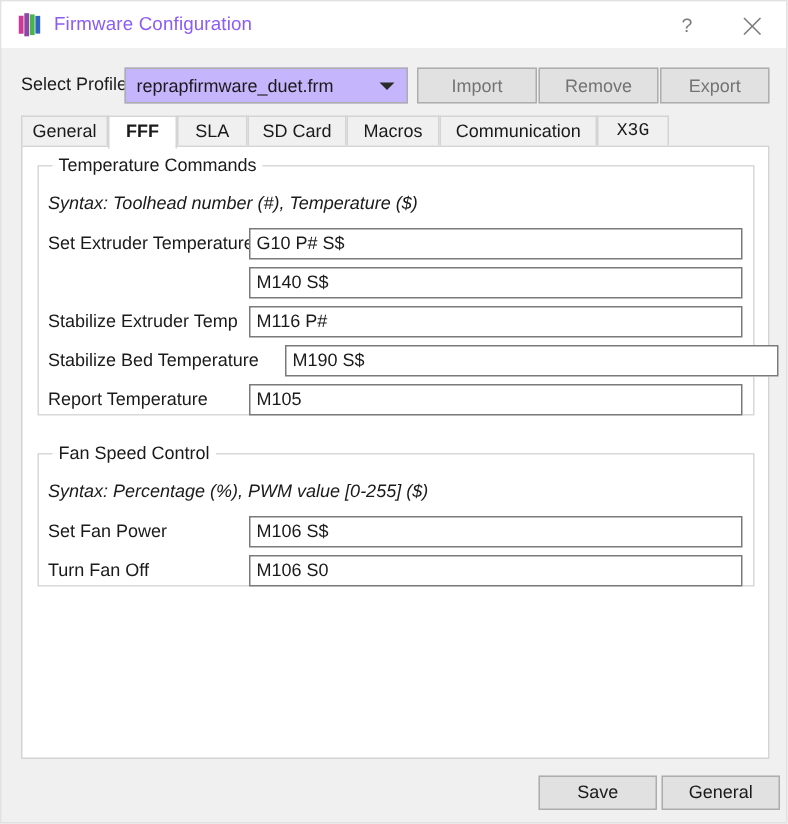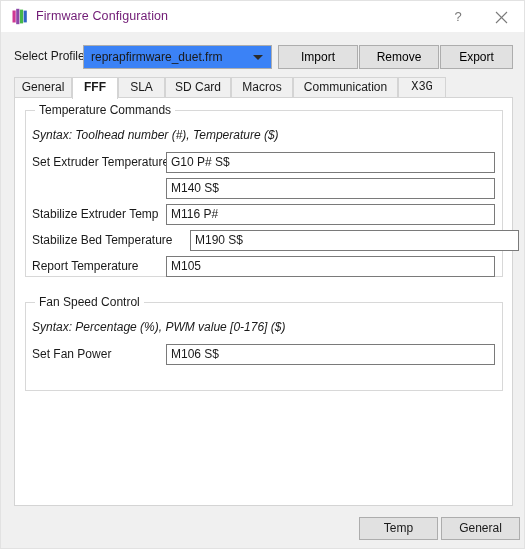--- a/index.html
+++ b/index.html
@@ -43,21 +43,21 @@
     left: 11px;
     top: 7px;
     width: 17px;
     height: 17px;
   }
   #title-text {
     position: absolute;
     left: 35px;
     top: 8px;
     font-size: 12.5px;
-    color: #701a75;
+    color: #8b5cf6;
     letter-spacing: .1px;
     white-space: nowrap;
   }
   .title-btn {
     position: absolute;
     top: 0;
     height: 31px;
     width: 38px;
     color: #7a7a7a;
     text-align: center;
@@ -84,21 +84,21 @@
     font-size: 12px;
     color: #1a1a1a;
     white-space: nowrap;
   }
   #profile-select {
     position: absolute;
     left: 82px;
     top: 0;
     width: 189px;
     height: 24px;
-    background: #3b82f6;
+    background: #c4b5fd;
     border: 1px solid #adadad;
     box-sizing: border-box;
     cursor: default;
   }
   #profile-value {
     position: absolute;
     left: 7px;
     top: 4px;
     font-size: 12px;
     color: #1a1a1a;
@@ -116,21 +116,21 @@
   .prof-btn {
     position: absolute;
     top: 0;
     height: 24px;
     width: 80px;
     background: #e1e1e1;
     border: 1px solid #adadad;
     box-sizing: border-box;
     font-family: "Liberation Sans", sans-serif;
     font-size: 12px;
-    color: #000000;
+    color: #737373;
     text-align: center;
     line-height: 22px;
     cursor: default;
   }
   #import-btn { left: 277px; }
   #remove-btn { left: 358px; }
   #export-btn { left: 439px; width: 73px; }
 
   
   #tabstrip {
@@ -313,24 +313,28 @@
           <span class="field-label">Stabilize Bed Temperature</span>
           <div class="field-input" style="left: 134px; width: 329px; margin-left: 24px;">M190 S$</div>
         </div>
         <div class="field-row" style="left: 6px; top: 145px; width: 473px;">
           <span class="field-label">Report Temperature</span>
           <div class="field-input" style="left: 134px; width: 329px;">M105</div>
         </div>
       </div>
       <div class="groupbox" style="left: 10px; top: 204px; width: 478px; height: 89px;">
         <span class="group-title">Fan Speed Control</span>
-        <div class="syntax" style="left: 6px; top: 17px;">Syntax: Percentage (%), PWM value [0-176] ($)</div>
+        <div class="syntax" style="left: 6px; top: 17px;">Syntax: Percentage (%), PWM value [0-255] ($)</div>
         <div class="field-row" style="left: 6px; top: 41px; width: 473px;">
           <span class="field-label">Set Fan Power</span>
           <div class="field-input" style="left: 134px; width: 329px;">M106 S$</div>
         </div>
+        <div class="field-row" style="left: 6px; top: 67px; width: 473px;">
+          <span class="field-label">Turn Fan Off</span>
+          <div class="field-input" style="left: 134px; width: 329px;">M106 S0</div>
+        </div>
       </div>
     </div>
 
-  <div class="footer-btn" id="save-btn">Temp</div>
+  <div class="footer-btn" id="save-btn">Save</div>
   <div class="footer-btn" id="cancel-btn">General</div>
 
 </div>
 
 </body></html>

